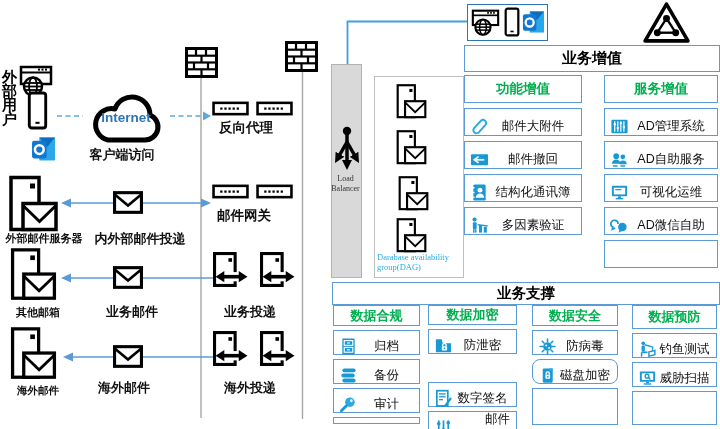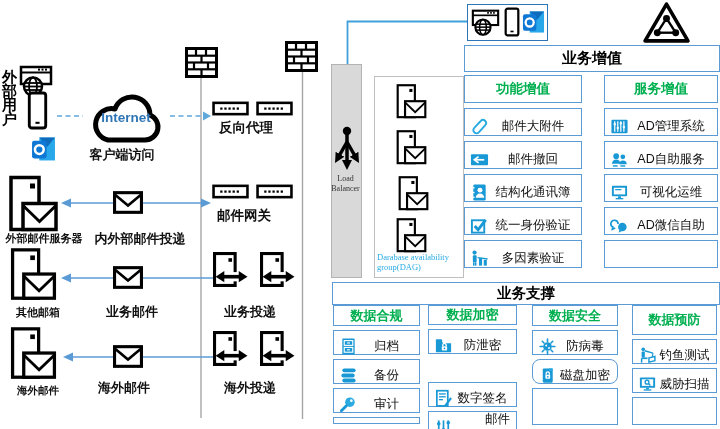--- a/index.html
+++ b/index.html
@@ -277,27 +277,20 @@
         <circle cx="10.5" cy="7.5" r="2.6" fill="#fff"></circle>
         <path d="M6 15.5 a4.5 4.5 0 0 1 9 0 z" fill="#fff"></path>
         <line x1="2.2" y1="5" x2="4.8" y2="5" stroke="#fff" stroke-width="1.4"></line>
         <line x1="2.2" y1="10" x2="4.8" y2="10" stroke="#fff" stroke-width="1.4"></line>
         <line x1="2.2" y1="15" x2="4.8" y2="15" stroke="#fff" stroke-width="1.4"></line>
       </svg>
       <span class="ilabel">结构化通讯簿</span>
     </div>
     <div class="cell" style="height:28px;">
       <svg class="ico" viewBox="0 0 20 20">
-        <rect x="2" y="4.5" width="13" height="13" fill="#fff" stroke="#1898d5" stroke-width="2"></rect>
-        <path d="M5 10.5 l3.5 4 L16.5 4" fill="none" stroke="#1898d5" stroke-width="3"></path>
-      </svg>
-      <span class="ilabel">统一身份验证</span>
-    </div>
-    <div class="cell" style="height:28px;">
-      <svg class="ico" viewBox="0 0 20 20">
         <circle cx="4.8" cy="3.8" r="2.2" fill="#1898d5"></circle>
         <rect x="3" y="6.5" width="4" height="7.5" rx="1" fill="#1898d5"></rect>
         <line x1="4" y1="14" x2="4" y2="17.5" stroke="#1898d5" stroke-width="1.6"></line>
         <line x1="6" y1="14" x2="6" y2="17.5" stroke="#1898d5" stroke-width="1.6"></line>
         <rect x="9.5" y="9.5" width="3.2" height="8" fill="#1898d5"></rect>
         <rect x="14.5" y="11.5" width="3.2" height="6" fill="#1898d5"></rect>
         <line x1="8" y1="9" x2="18.5" y2="10.5" stroke="#1898d5" stroke-width="1.4"></line>
       </svg>
       <span class="ilabel">多因素验证</span>
     </div>
@@ -448,21 +441,21 @@
         <path d="M8.6 9.2 v-1.4 a1.7 1.7 0 0 1 3.4 0 v1.4" fill="none" stroke="#fff" stroke-width="1.4"></path>
         <rect x="7.8" y="9.2" width="5" height="4.2" rx="0.8" fill="#fff"></rect>
         <circle cx="10.3" cy="11.3" r="0.9" fill="#1898d5"></circle>
       </svg>
       <span class="ilabel">磁盘加密</span>
     </div>
     <div class="cell" style="flex:1;"></div>
   </div>
 
   <div class="pcol pcol4" style="left:632px;top:305px;width:85px;height:120px;">
-    <div class="cell colhead" style="height:30px;font-size:13px;">数据预防</div>
+    <div class="cell colhead" style="height:24px;font-size:13px;">数据预防</div>
     <div class="cell" style="height:25px;">
       <svg class="ico" viewBox="0 0 20 20">
         <circle cx="5.5" cy="3.5" r="1.9" fill="#1898d5"></circle>
         <rect x="3.8" y="5.8" width="3.4" height="6.2" rx="1" fill="#1898d5"></rect>
         <rect x="3.8" y="12" width="6.2" height="1.8" fill="#1898d5"></rect>
         <line x1="3.8" y1="13" x2="3.8" y2="17.5" stroke="#1898d5" stroke-width="1.6"></line>
         <line x1="7" y1="5" x2="15.8" y2="7.5" stroke="#1898d5" stroke-width="1.4"></line>
         <line x1="15.8" y1="7.5" x2="15" y2="11.5" stroke="#1898d5" stroke-width="1.2"></line>
         <polygon points="11.5,12.5 17.8,11 17.8,15.5 11.5,17" fill="none" stroke="#1898d5" stroke-width="1.5"></polygon>
       </svg>

